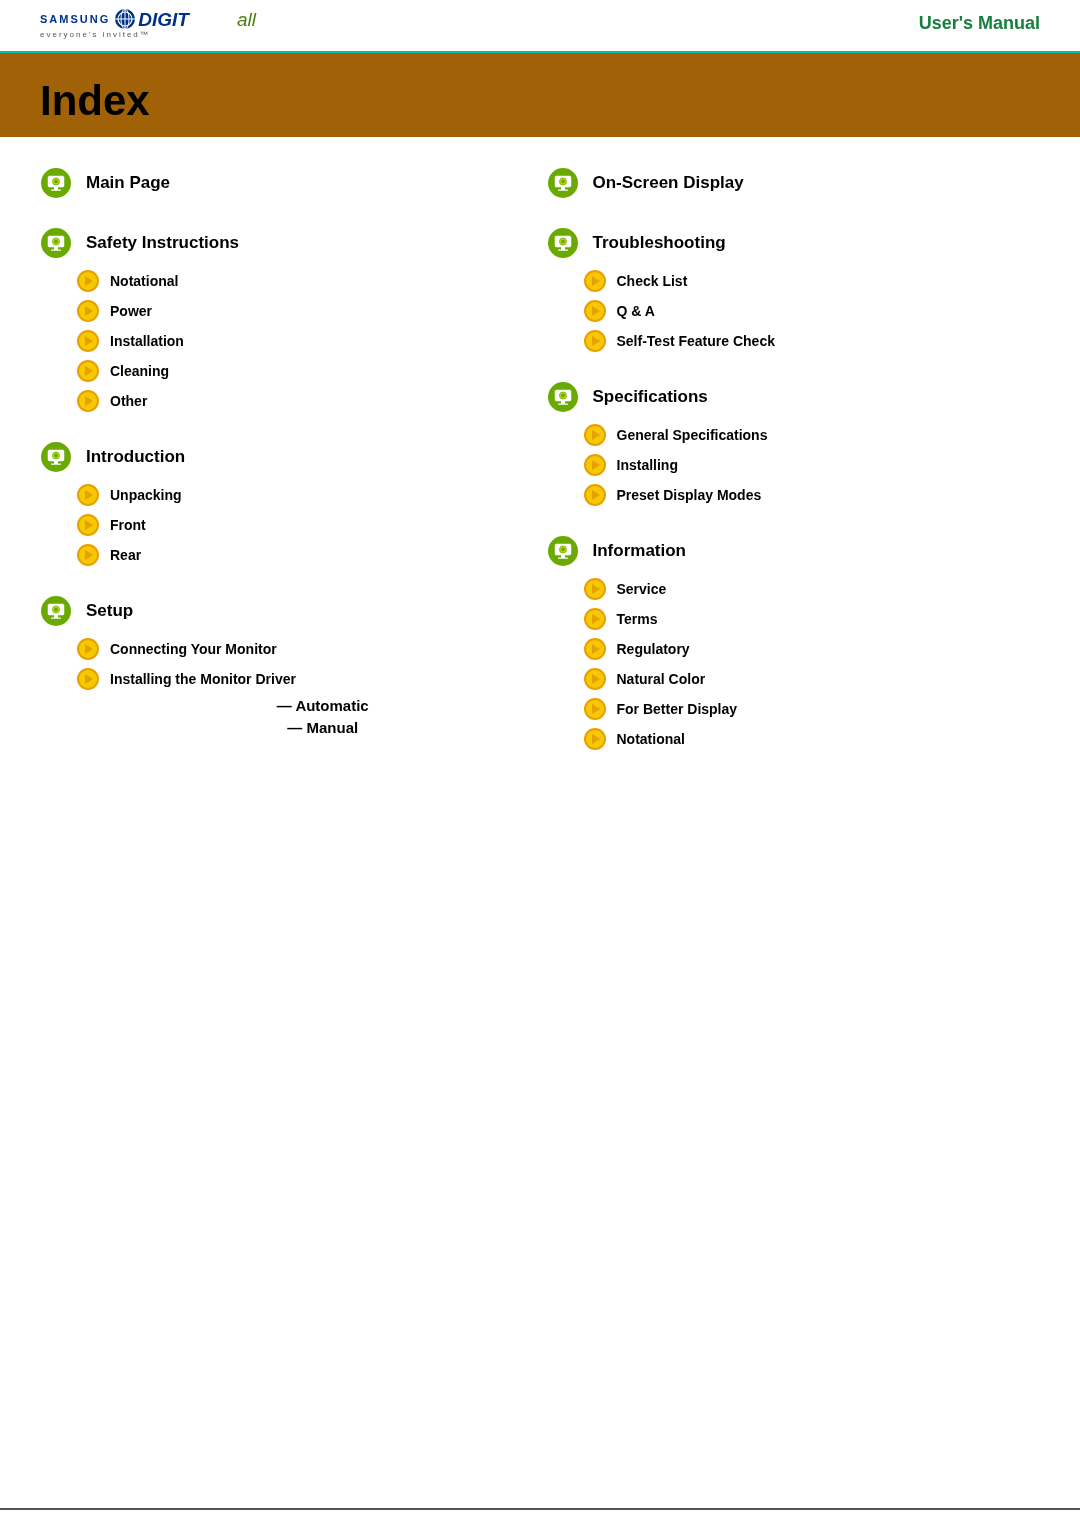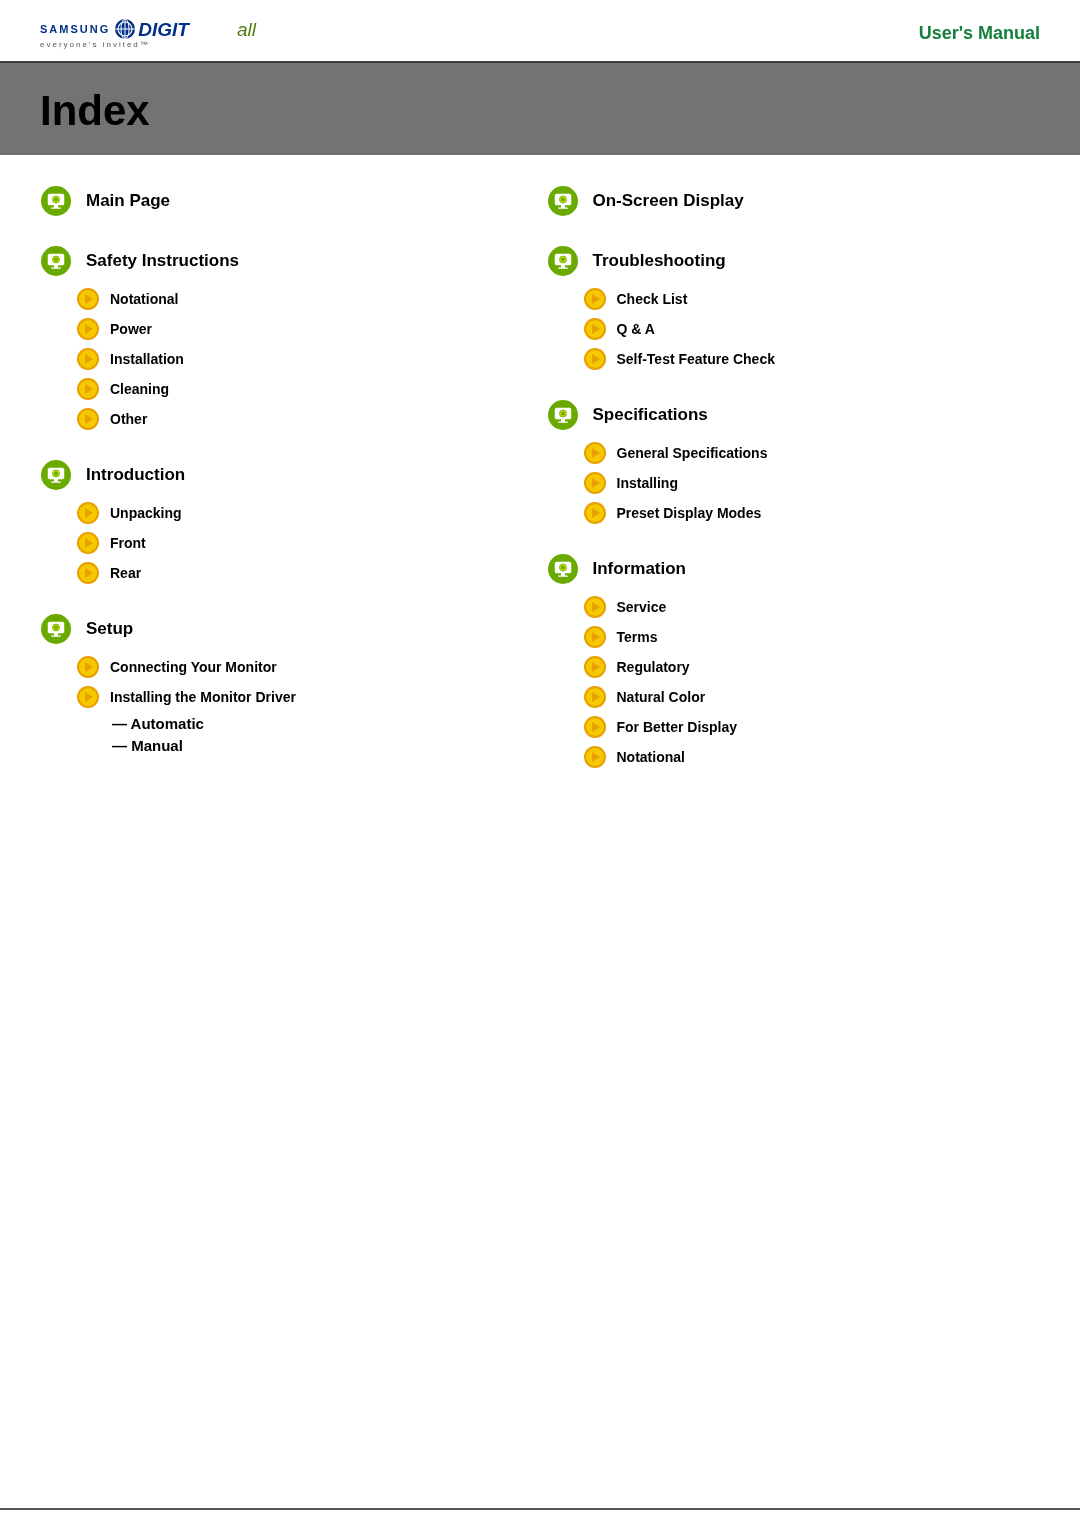--- a/index.html
+++ b/index.html
@@ -17,34 +17,34 @@
       background: #fff;
       display: flex;
       flex-direction: column;
     }
 
     
     .header {
       display: flex;
       align-items: center;
       justify-content: space-between;
-      padding: 18px 40px 12px 40px;
-      border-bottom: 2px solid #404040;
+      padding: 8px 40px 12px 40px;
+      border-bottom: 2px solid #14b8a6;
     }
 
     .header-title {
       font-size: 18px;
       font-weight: bold;
       color: #15803d;
     }
 
     
     .index-title-bar {
-      background: #737373;
-      padding: 24px 40px 20px 40px;
+      background: #a16207;
+      padding: 24px 40px 12px 40px;
       margin-bottom: 10px;
     }
 
     .index-title {
       font-size: 42px;
       font-weight: bold;
       color: #000;
     }
 
     
@@ -88,20 +88,21 @@
 
     .sub-item-label {
       font-size: 14px;
       font-weight: bold;
       color: #000;
     }
 
     .indent-item {
       margin-left: 72px;
       margin-bottom: 4px;
+      text-align: center;
     }
 
     .indent-item-label {
       font-size: 15px;
       font-weight: bold;
       color: #000;
     }
 
     
     .icon-main {

